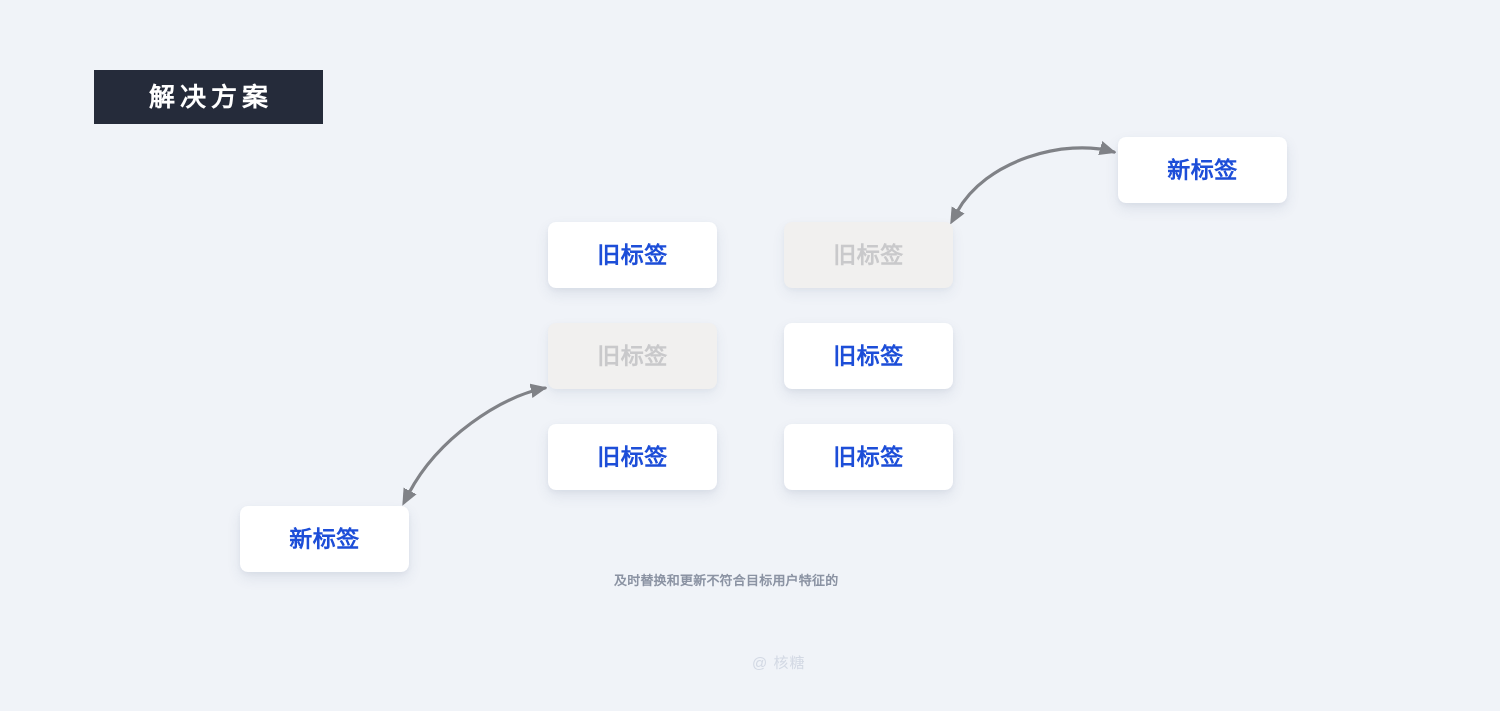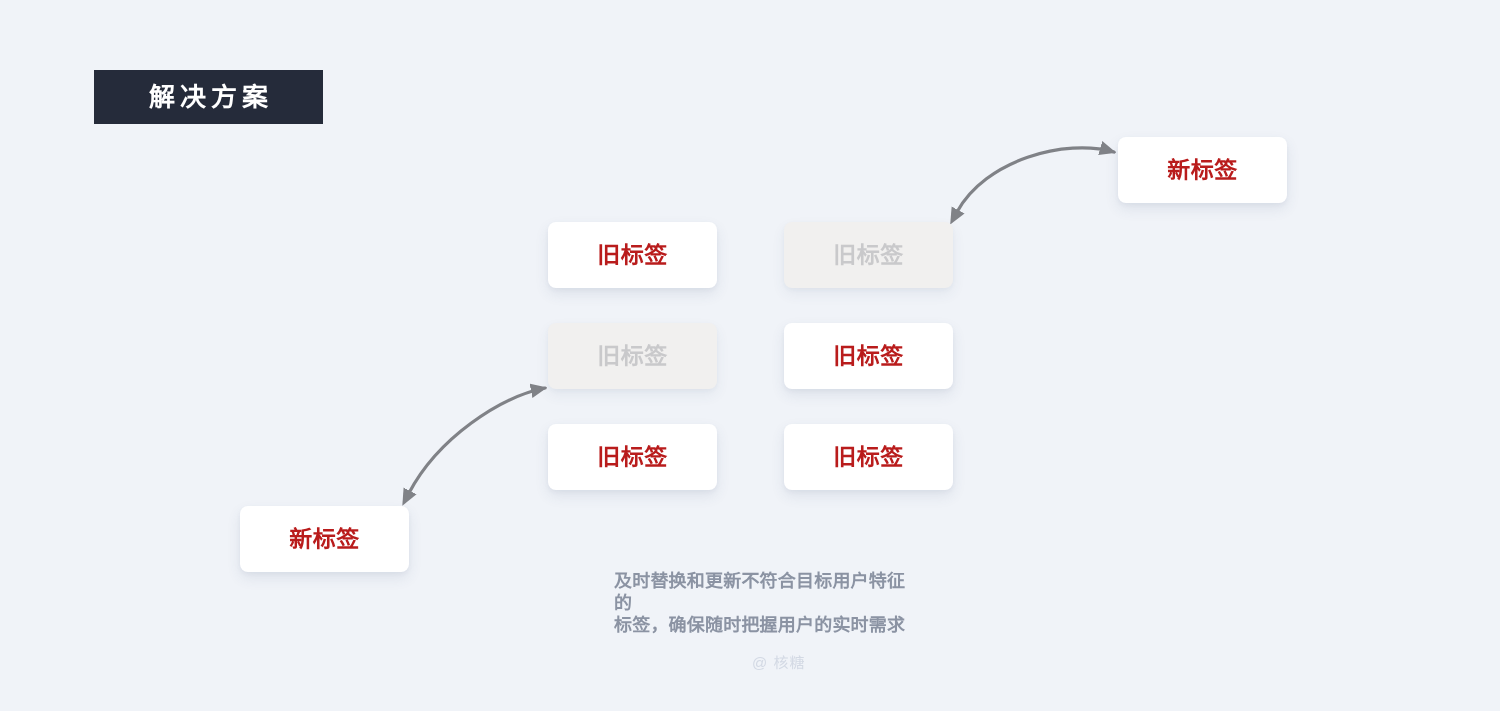--- a/index.html
+++ b/index.html
@@ -59,21 +59,21 @@
     font-weight: bold;
     line-height: 1;
     letter-spacing: 0.5px;
     white-space: nowrap;
   }
   .card.active {
     background: #ffffff;
     box-shadow: 0 6px 14px rgba(60, 78, 120, 0.10), 0 2px 4px rgba(60, 78, 120, 0.05);
   }
   .card.active .card-label {
-    color: #b91c1c;
+    color: #1d4ed8;
   }
   .card.faded {
     background: #f1f0ef;
     box-shadow: 0 6px 14px rgba(60, 78, 120, 0.07), 0 2px 4px rgba(60, 78, 120, 0.04);
   }
   .card.faded .card-label {
     color: #c9c9cb;
   }
 
   
@@ -85,21 +85,21 @@
     height: 711px;
     pointer-events: none;
   }
 
   
   .caption {
     position: absolute;
     left: 614px;
     top: 570px;
     width: 300px;
-    font-size: 18px;
+    font-size: 13px;
     font-weight: bold;
     line-height: 22px;
     color: #8b93a3;
     letter-spacing: 0.2px;
   }
 
   
   .watermark {
     position: absolute;
     left: 752px;
@@ -156,18 +156,17 @@
 
   <div class="card active" style="left:1118px; top:137px;">
     <span class="card-label">新标签</span>
   </div>
   <div class="card active" style="left:240px; top:506px;">
     <span class="card-label">新标签</span>
   </div>
 
   <div class="caption">
     <div>及时替换和更新不符合目标用户特征的</div>
-    <div>标签，确保随时把握用户的实时需求</div>
   </div>
 
   <div class="watermark">@ 核糖</div>
 
 </div>
 
 </body></html>

